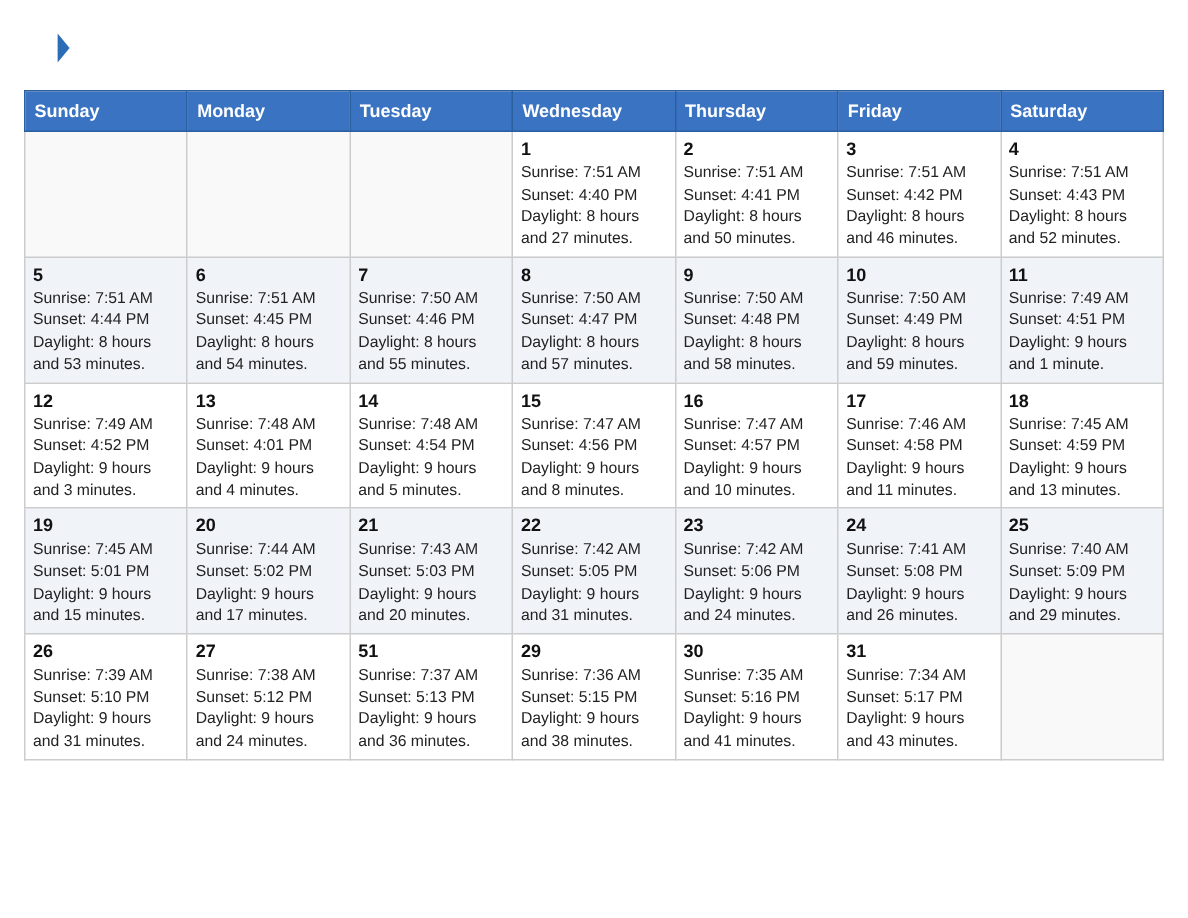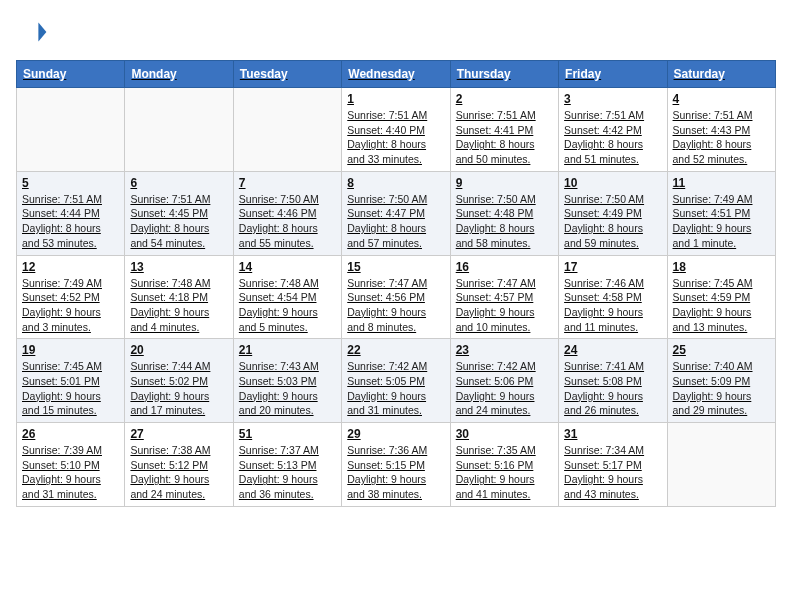--- a/index.html
+++ b/index.html
@@ -44,21 +44,20 @@
     }
     .location {
       font-size: 15px;
       color: #333;
     }
     .calendar {
       width: 100%;
       border-collapse: collapse;
       border: 1px solid #ccc;
       font-size: 11px;
-      text-decoration: underline;
     }
     .calendar th {
       background-color: #3a73c1;
       color: #fff;
       text-align: left;
       padding: 6px 6px;
       font-size: 12px;
       border: 1px solid #2a5fa0;
     }
     .calendar td {
@@ -125,29 +124,29 @@
         <th>Saturday</th>
       </tr>
   </thead>
   <tbody id="calendar-body">
   <tr>
         <td class="empty-cell"></td>
         <td class="empty-cell"></td>
         <td class="empty-cell"></td>
         <td>
           <div class="day-number">1</div>
-          <div class="day-info"><span>Sunrise: 7:51 AM</span><br><span>Sunset: 4:40 PM</span><br><span>Daylight: 8 hours</span><br><span>and 33 minutes.</span></div>
+          <div class="day-info"><span>Sunrise: 7:51 AM</span><br><span>Sunset: 4:40 PM</span><br><span>Daylight: 8 hours</span><br><span>and 27 minutes.</span></div>
         </td>
         <td>
           <div class="day-number">2</div>
           <div class="day-info"><span>Sunrise: 7:51 AM</span><br><span>Sunset: 4:41 PM</span><br><span>Daylight: 8 hours</span><br><span>and 50 minutes.</span></div>
         </td>
         <td>
           <div class="day-number">3</div>
-          <div class="day-info"><span>Sunrise: 7:51 AM</span><br><span>Sunset: 4:42 PM</span><br><span>Daylight: 8 hours</span><br><span>and 51 minutes.</span></div>
+          <div class="day-info"><span>Sunrise: 7:51 AM</span><br><span>Sunset: 4:42 PM</span><br><span>Daylight: 8 hours</span><br><span>and 46 minutes.</span></div>
         </td>
         <td>
           <div class="day-number">4</div>
           <div class="day-info"><span>Sunrise: 7:51 AM</span><br><span>Sunset: 4:43 PM</span><br><span>Daylight: 8 hours</span><br><span>and 52 minutes.</span></div>
         </td>
       </tr>
       <tr>
         <td>
           <div class="day-number">5</div>
           <div class="day-info"><span>Sunrise: 7:51 AM</span><br><span>Sunset: 4:44 PM</span><br><span>Daylight: 8 hours</span><br><span>and 53 minutes.</span></div>
@@ -177,21 +176,21 @@
           <div class="day-info"><span>Sunrise: 7:49 AM</span><br><span>Sunset: 4:51 PM</span><br><span>Daylight: 9 hours</span><br><span>and 1 minute.</span></div>
         </td>
       </tr>
       <tr>
         <td>
           <div class="day-number">12</div>
           <div class="day-info"><span>Sunrise: 7:49 AM</span><br><span>Sunset: 4:52 PM</span><br><span>Daylight: 9 hours</span><br><span>and 3 minutes.</span></div>
         </td>
         <td>
           <div class="day-number">13</div>
-          <div class="day-info"><span>Sunrise: 7:48 AM</span><br><span>Sunset: 4:18 PM</span><br><span>Daylight: 9 hours</span><br><span>and 4 minutes.</span></div>
+          <div class="day-info"><span>Sunrise: 7:48 AM</span><br><span>Sunset: 4:01 PM</span><br><span>Daylight: 9 hours</span><br><span>and 4 minutes.</span></div>
         </td>
         <td>
           <div class="day-number">14</div>
           <div class="day-info"><span>Sunrise: 7:48 AM</span><br><span>Sunset: 4:54 PM</span><br><span>Daylight: 9 hours</span><br><span>and 5 minutes.</span></div>
         </td>
         <td>
           <div class="day-number">15</div>
           <div class="day-info"><span>Sunrise: 7:47 AM</span><br><span>Sunset: 4:56 PM</span><br><span>Daylight: 9 hours</span><br><span>and 8 minutes.</span></div>
         </td>
         <td>

